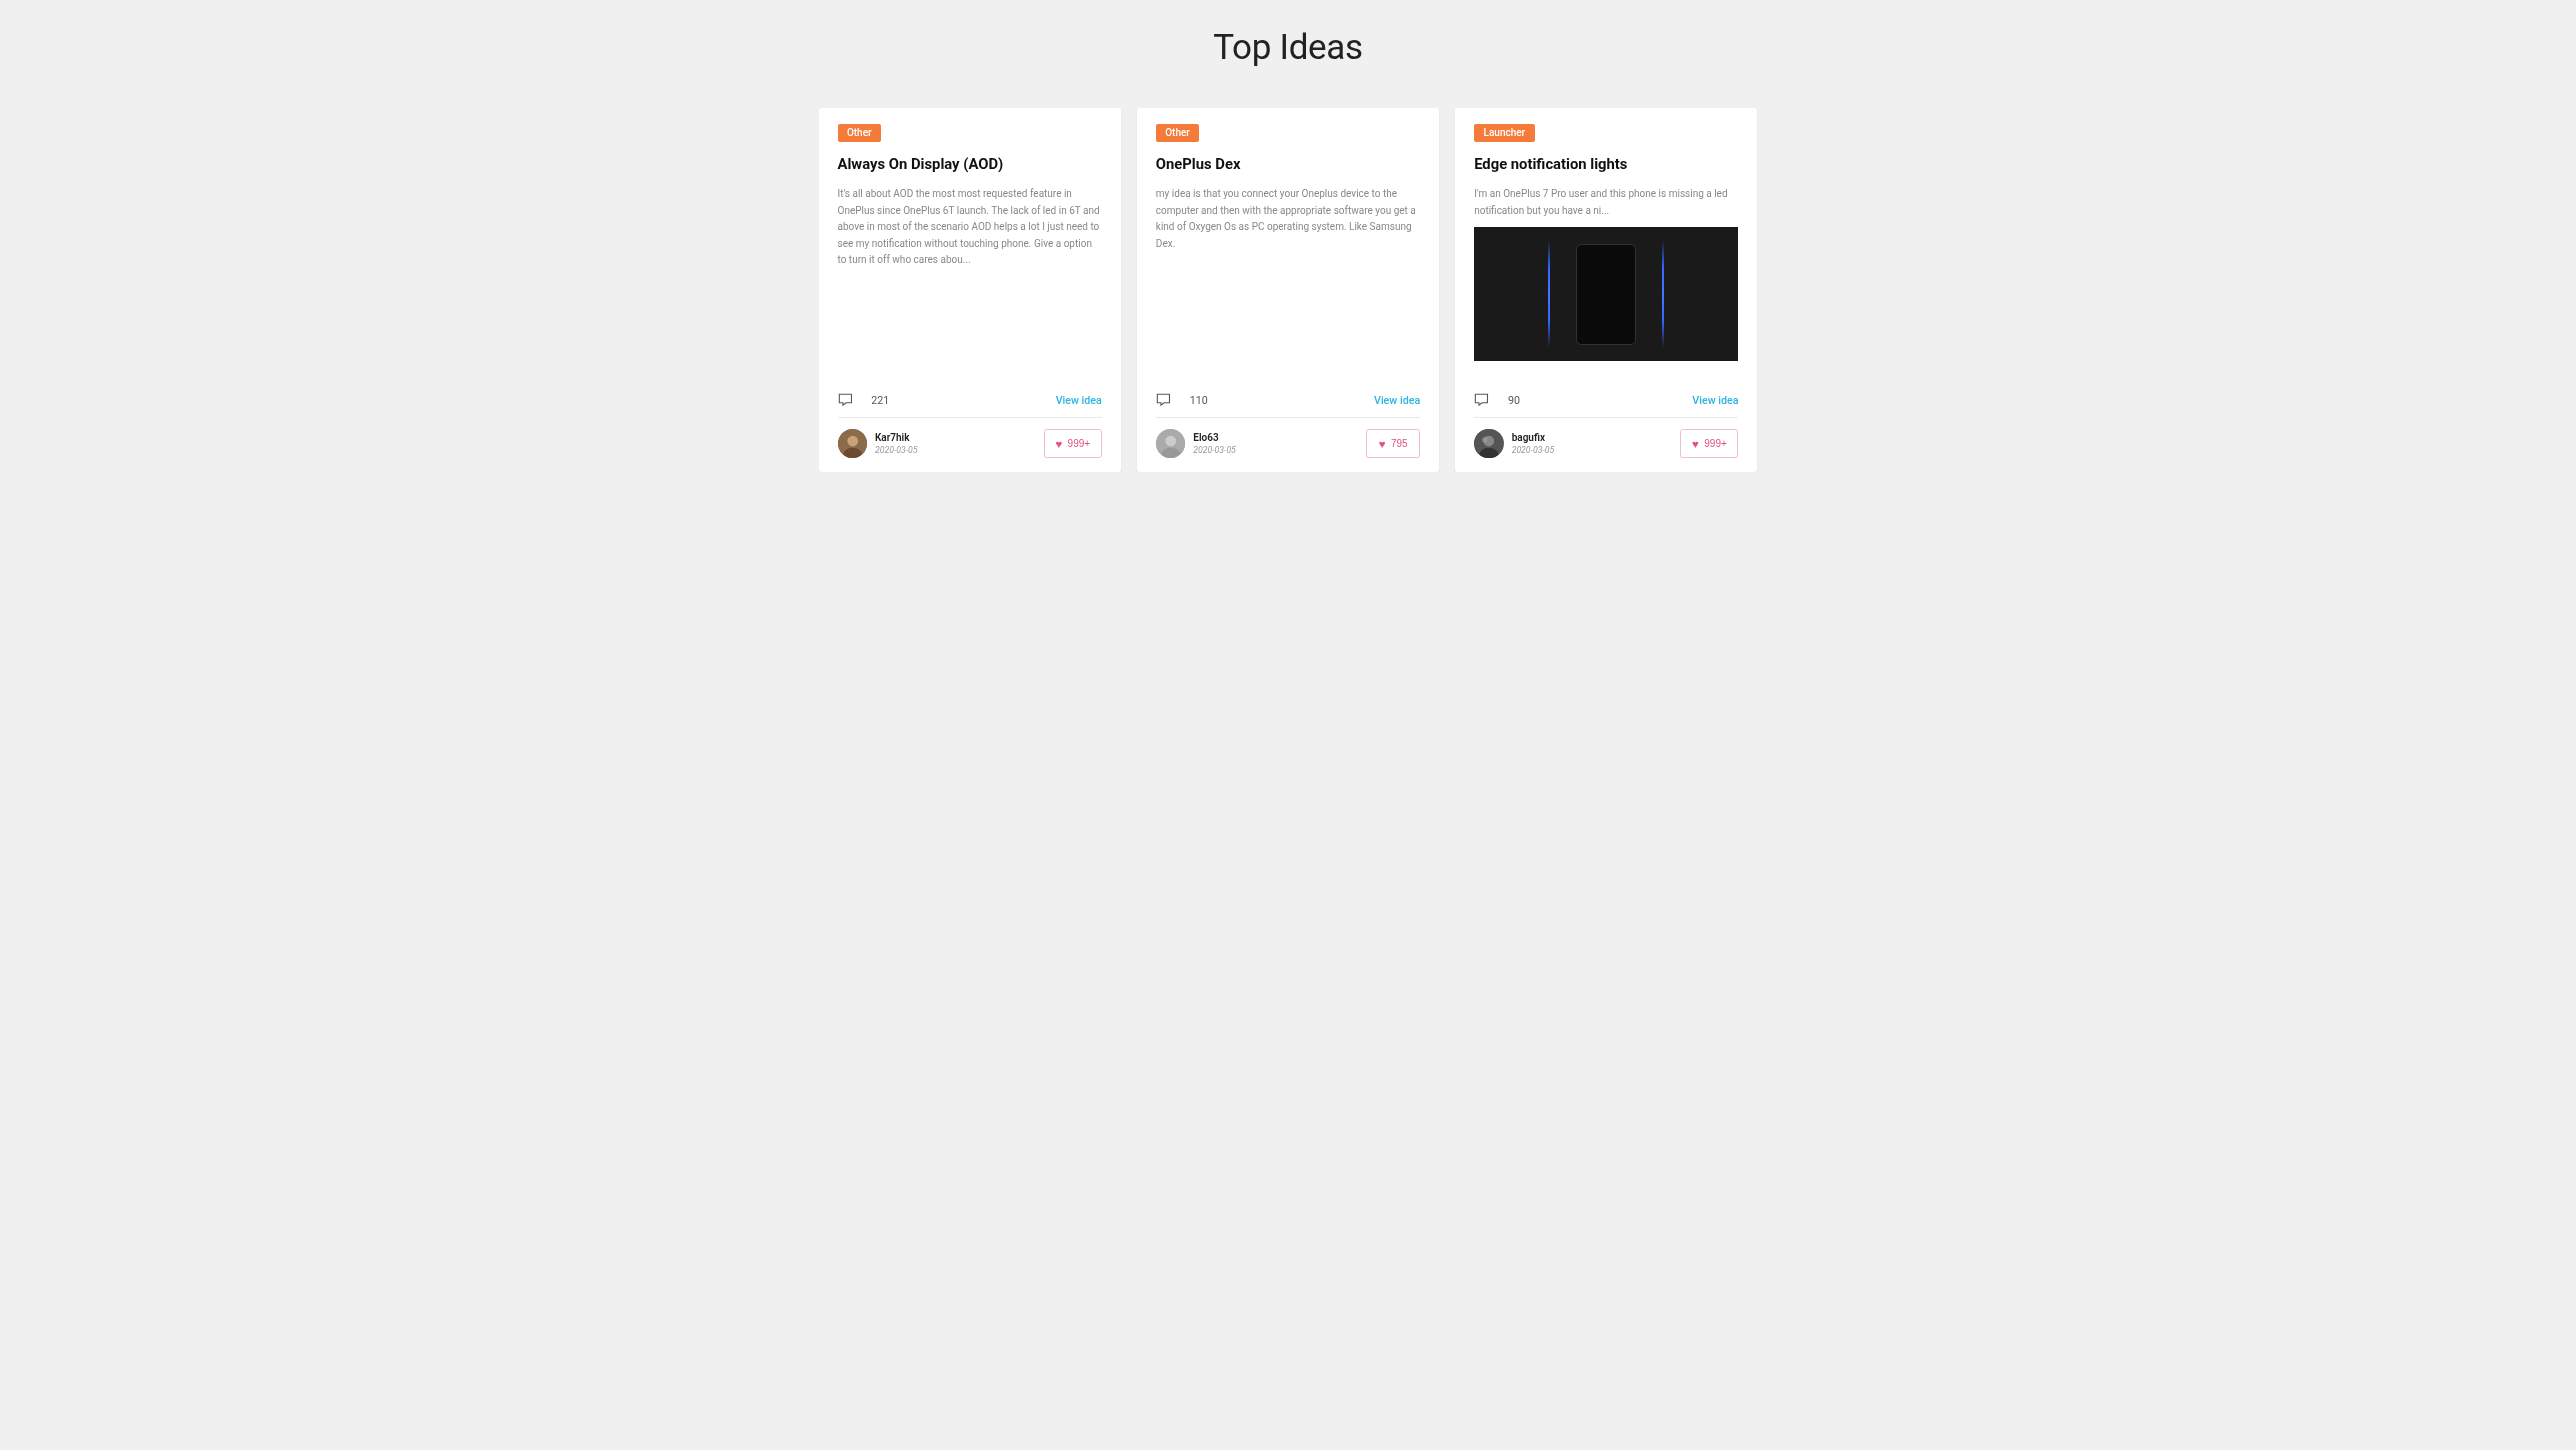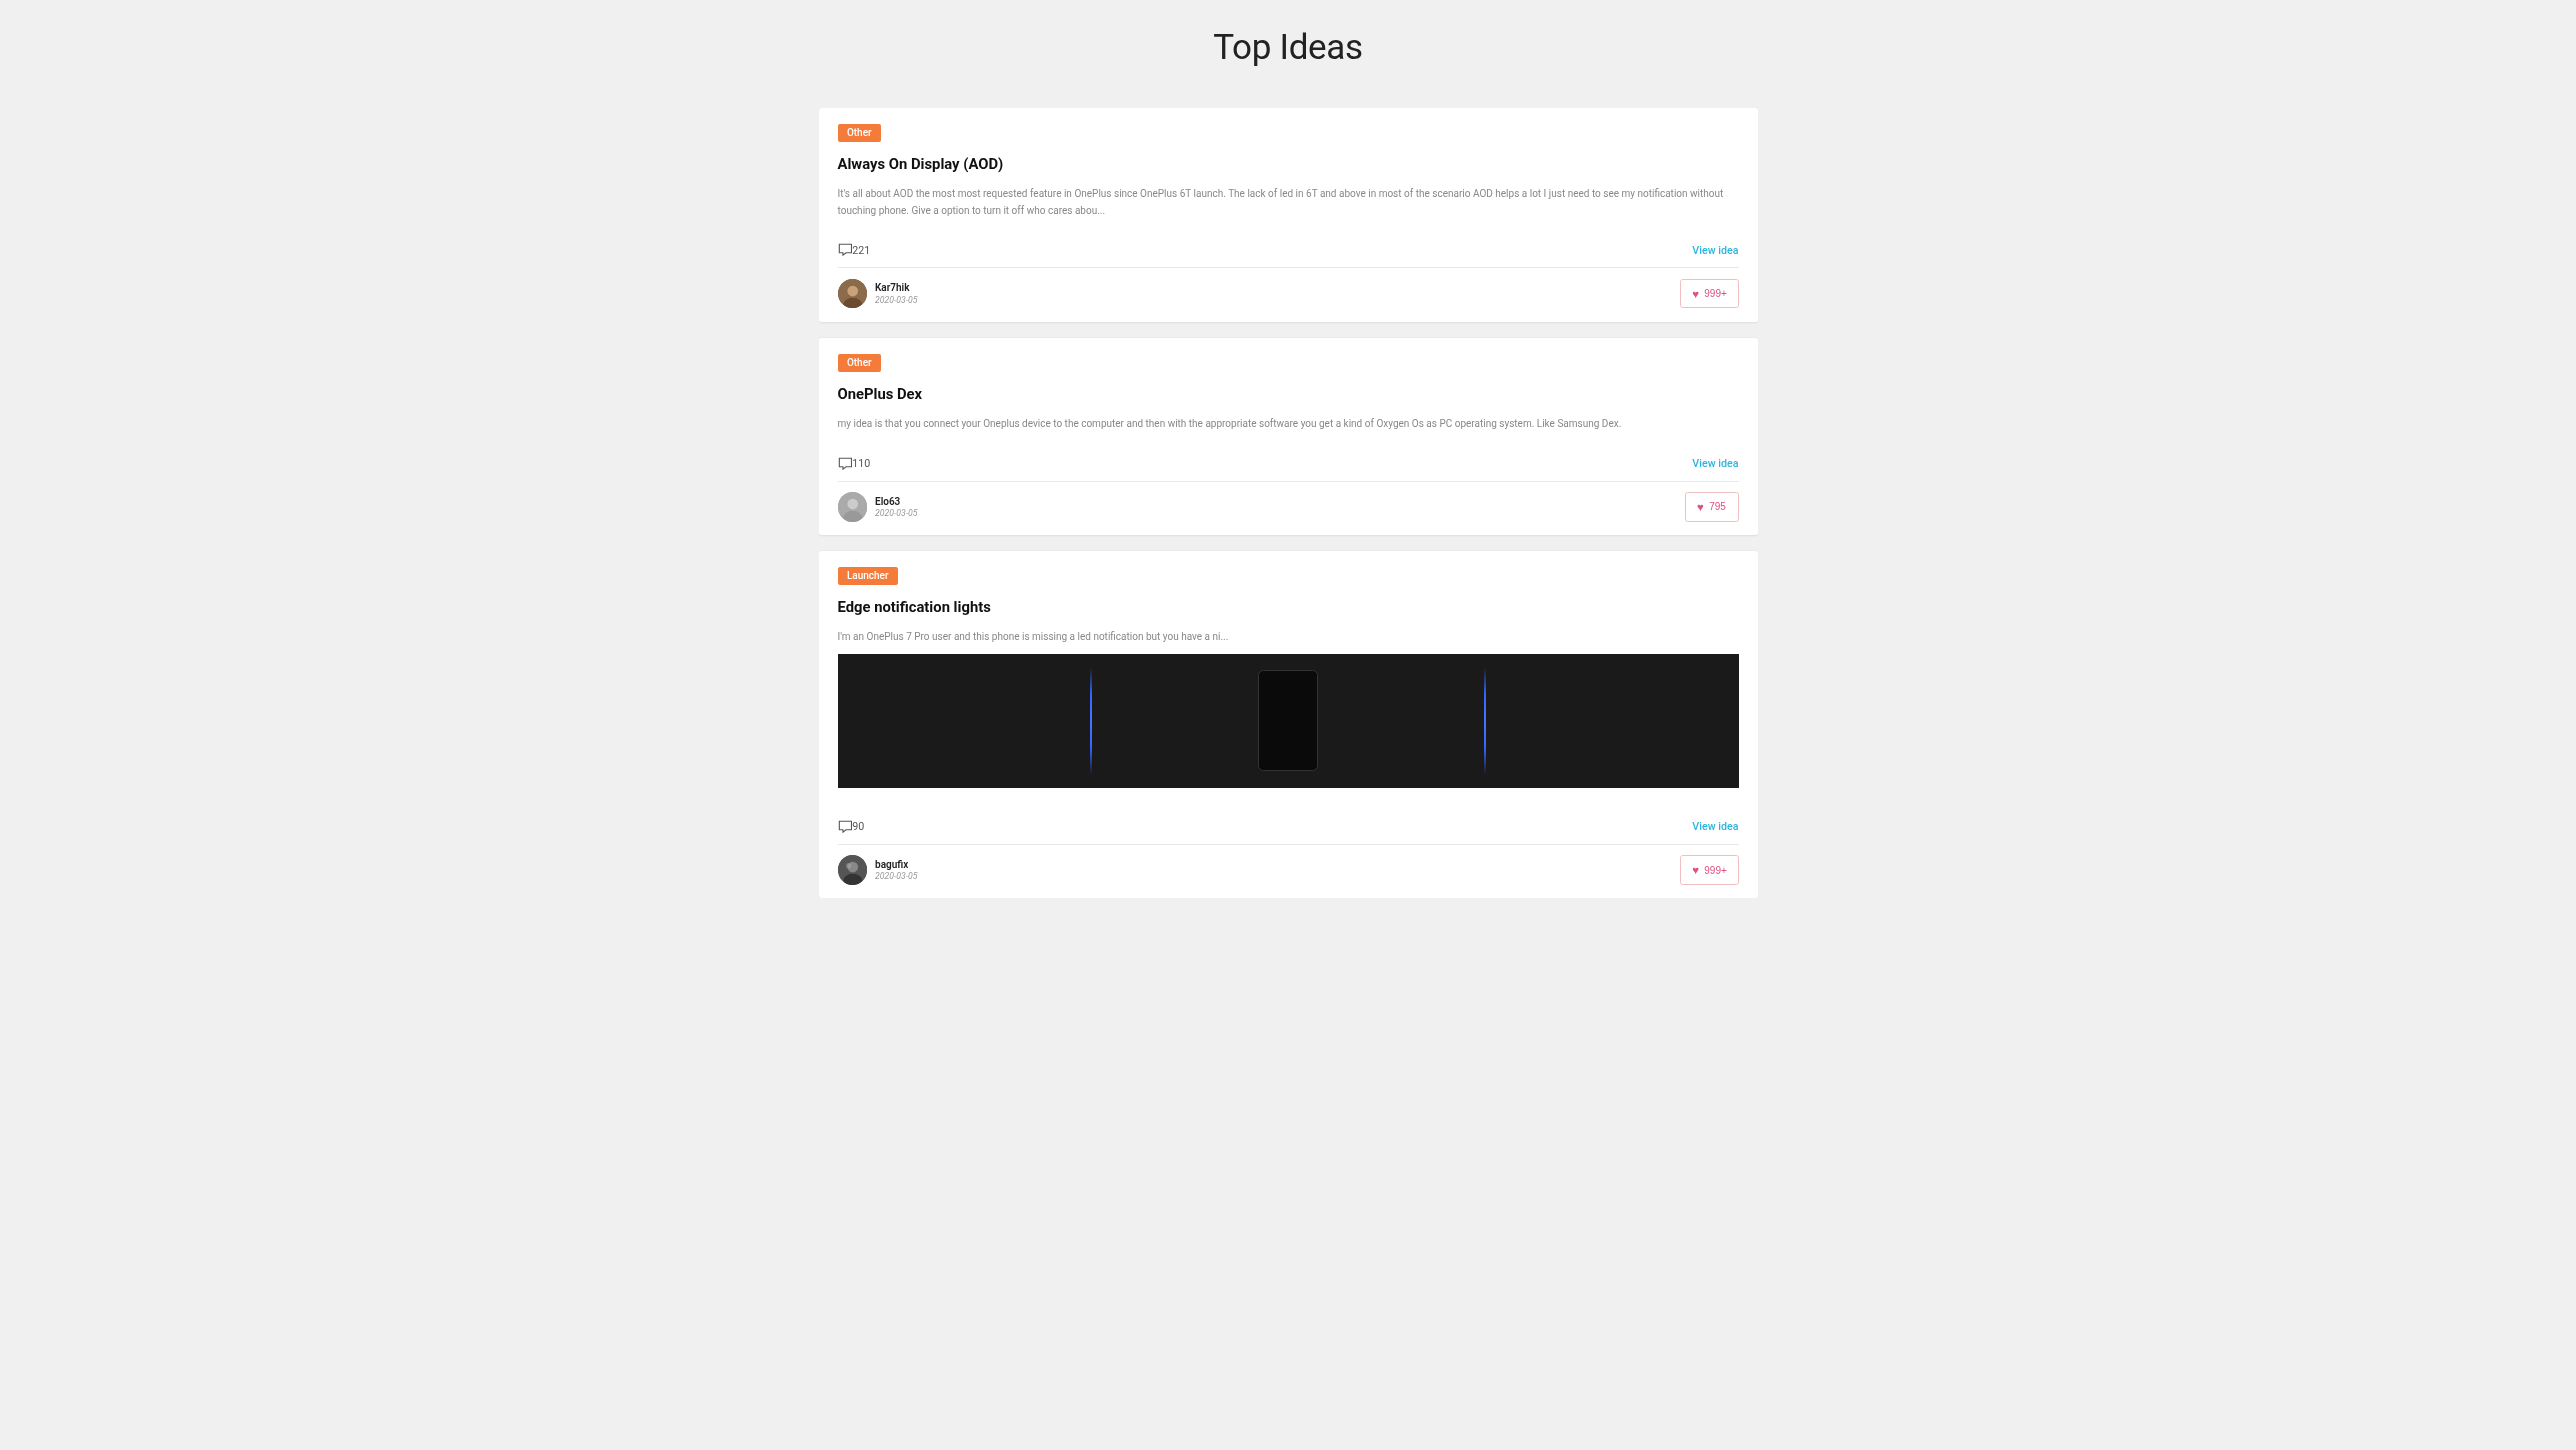--- a/index.html
+++ b/index.html
@@ -24,21 +24,20 @@
       letter-spacing: -0.3px;
     }
 
     .cards-container {
       display: flex;
       gap: 16px;
       max-width: 939px;
       margin: 0 auto;
       position: relative;
       overflow: hidden;
-      flex-direction: column;
     }
 
     .card {
       background: #fff;
       border-radius: 2.7px;
       flex: 1;
       min-width: 0;
       display: flex;
       flex-direction: column;
       padding: 0;
@@ -126,21 +125,21 @@
     .card-footer-actions {
       padding: 8px 19px 10.7px;
       display: flex;
       align-items: center;
       justify-content: space-between;
     }
 
     .comment-count {
       display: flex;
       align-items: center;
-      gap: 0;
+      gap: 19px;
       color: #555;
       font-size: 10.7px;
     }
 
     .comment-icon {
       width: 14.8px;
       height: 13.4px;
       position: relative;
     }
 

